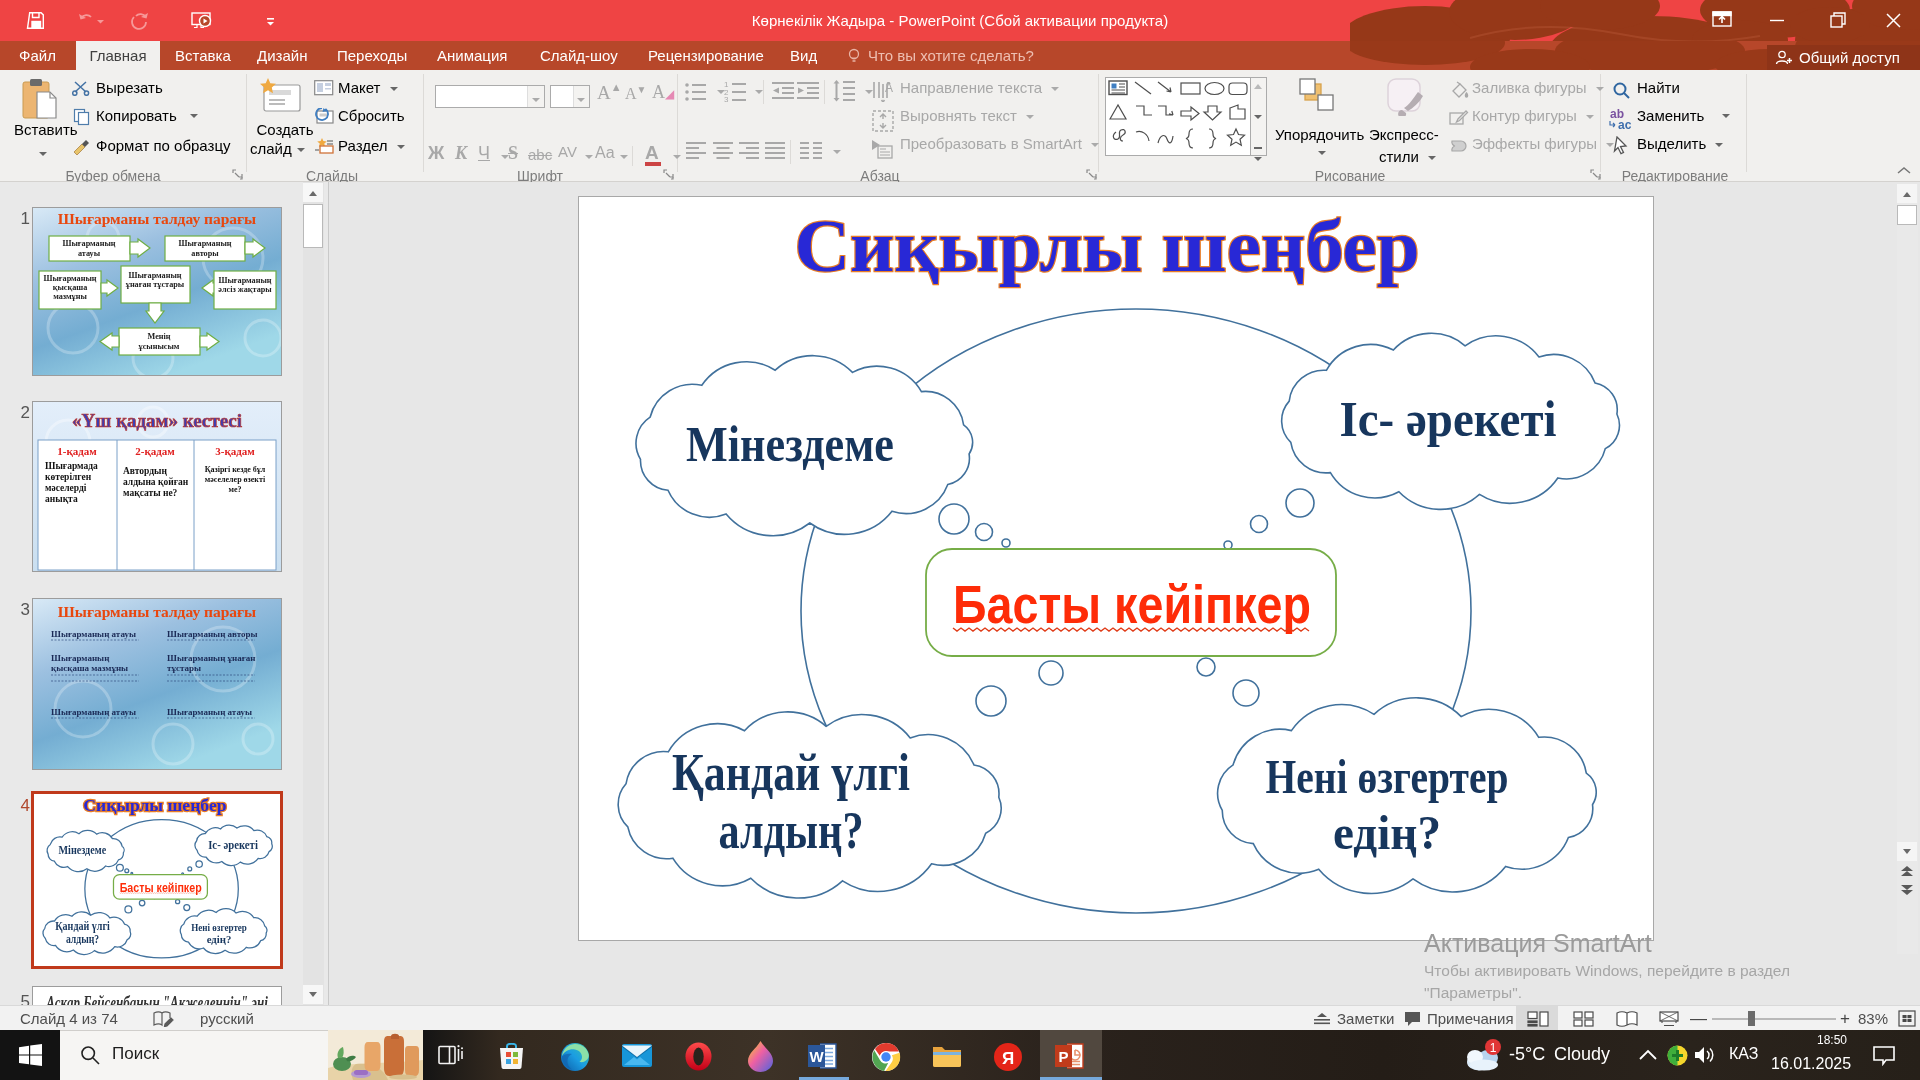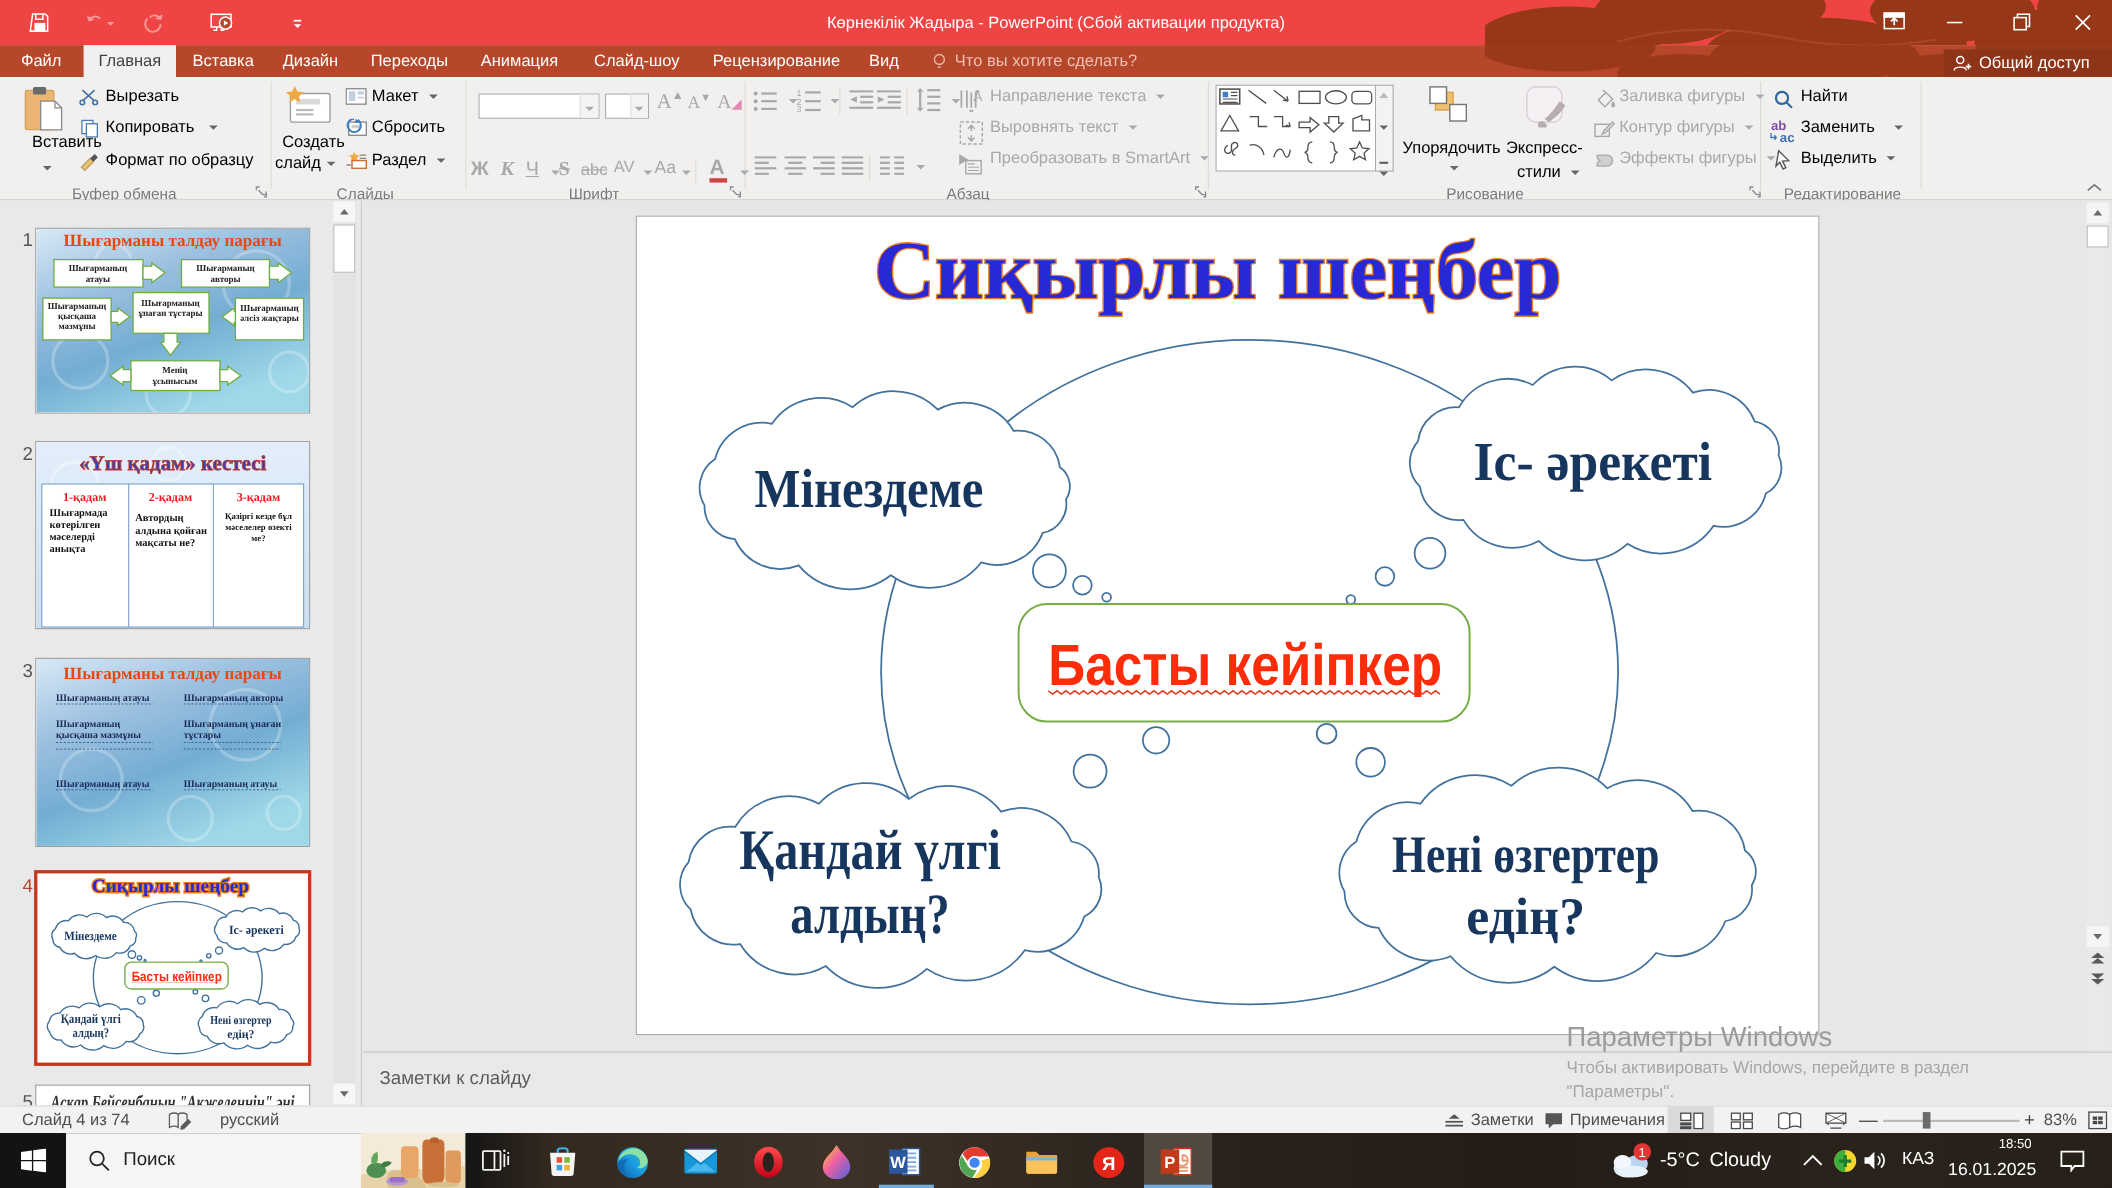--- a/index.html
+++ b/index.html
@@ -130,21 +130,21 @@
       <div class="gsep" style="left:1098px"></div>
   <div class="gsep" style="left:1600px"></div>
       <div class="gsep" style="left:1746px"></div>
 
   <svg class="abs" style="left:20px;top:8px" width="46" height="44" viewBox="0 0 46 44">
     <rect x="3" y="4" width="26" height="36" rx="2" fill="#ecb571" stroke="#c99b52" stroke-width="1"></rect>
     <rect x="10" y="1" width="12" height="7" rx="1.5" fill="#6a6a6a"></rect>
     <path d="M17,14 h13 l6,6 v20 h-19 z" fill="#fff" stroke="#8a8a8a" stroke-width="1.2"></path>
     <path d="M30,14 v6 h6" fill="none" stroke="#8a8a8a" stroke-width="1.2"></path>
   </svg>
-  <div class="btnlabel" style="left:29px;top:51px;width:60px;text-align:left">Вставить</div>
+  <div class="btnlabel" style="left:14px;top:51px;width:60px;text-align:left">Вставить</div>
   <div class="abs" style="left:39px;top:74px"><span class="dd" style="margin:0"></span></div>
   <svg class="abs" style="left:72px;top:10px" width="20" height="16" viewBox="0 0 20 16">
         <g stroke="#4472a4" stroke-width="1.5" fill="none">
           <path d="M3,2 l11,10 m0,-10 L3,12"></path>
           <circle cx="2.8" cy="13.2" r="2.1"></circle>
           <circle cx="14.5" cy="13.2" r="2.1"></circle>
         </g>
       </svg>
   <div class="btnlabel" style="left:96px;top:9px">Вырезать</div>
   <svg class="abs" style="left:73px;top:38px" width="18" height="18" viewBox="0 0 18 18">
@@ -651,25 +651,22 @@
           </svg></div>
     <svg width="14" height="30" style="position:absolute;left:3px;top:682px">
           <g fill="#595959">
             <path d="M1,5 l6,-5 6,5 z" transform="translate(0,0)"></path>
             <path d="M1,11 l6,-5 6,5 z" transform="translate(0,-1)"></path>
             <path d="M1,18 l6,5 6,-5 z" transform="translate(0,1)"></path>
             <path d="M1,24 l6,5 6,-5 z" transform="translate(0,0)"></path>
           </g>
         </svg>
   </div>
-  <div id="notes">
-        <div style="position:absolute;left:15px;top:13px;font-size:17px;color:#5c5c5c">Заметки к слайду</div>
-      </div>
-
-  <div class="abs" style="left:1424px;top:747px;font-size:25px;color:#9b9b9b;z-index:5">Параметры Windows</div>
+
+  <div class="abs" style="left:1424px;top:747px;font-size:25px;color:#9b9b9b;z-index:5">Активация SmartArt</div>
   <div class="abs" style="left:1424px;top:780px;font-size:15.5px;color:#a6a6a6;z-index:5">Чтобы активировать Windows, перейдите в раздел</div>
   <div class="abs" style="left:1424px;top:802px;font-size:15.5px;color:#a6a6a6;z-index:5">"Параметры".</div>
 </div>
 <div class="abs" id="statusbar">
   <div class="abs" style="left:20px;top:4px">Слайд 4 из 74</div>
   <svg class="abs" style="left:153px;top:5px" width="22" height="16" viewBox="0 0 22 16">
         <g stroke="#5a5a5a" fill="none" stroke-width="1.2">
           <path d="M1,2 c3,-1.5 6,-1.5 8,0 v12 c-2,-1.5 -5,-1.5 -8,0 z M9,2 c2,-1.5 5,-1.5 8,0 v5"></path>
           <path d="M12,13 l6,-6 2,2 -6,6 -2.5,0.5 z" fill="#5a5a5a"></path>
         </g>

